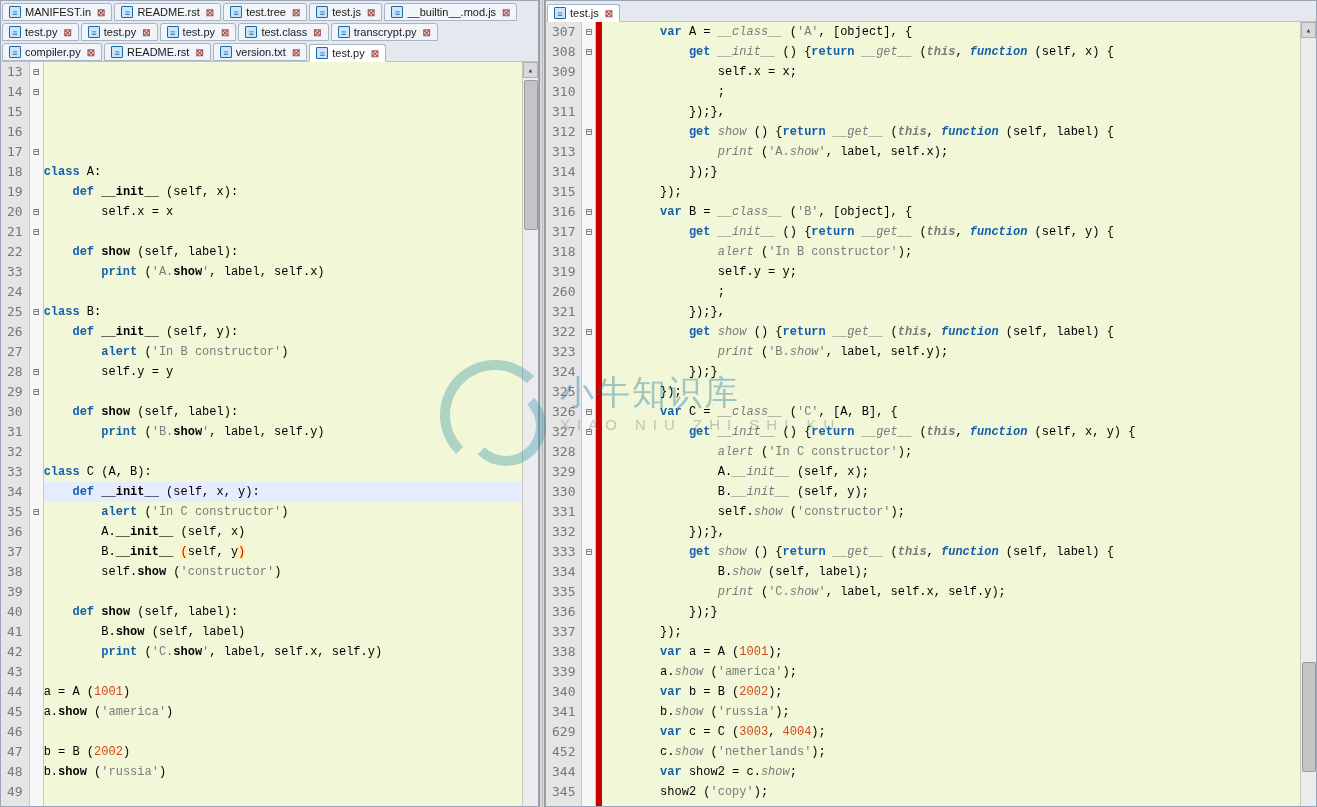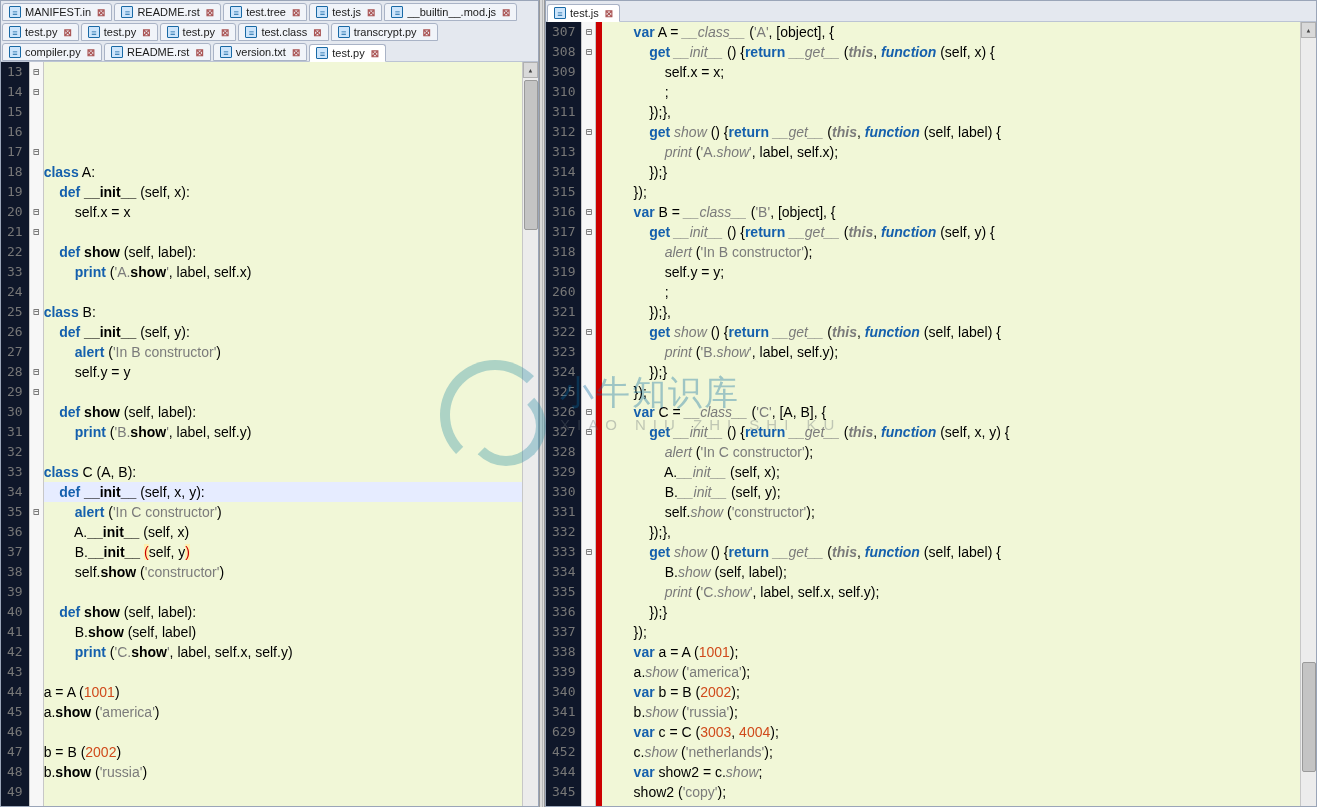--- a/index.html
+++ b/index.html
@@ -7,27 +7,27 @@
   .panes { display:flex; width:100%; height:100%; }
   .pane { display:flex; flex-direction:column; border:1px solid #9aa5b8; background:#fff; }
   .pane.left { width:539px; }
   .pane.right { flex:1; position:relative; }
   .tabbar { display:flex; flex-wrap:wrap; background:#e4e8ef; border-bottom:1px solid #bcc4d4; }
   .tab { display:flex; align-items:center; padding:2px 6px; border:1px solid #a9b3c6; border-top-left-radius:3px; border-top-right-radius:3px; margin:2px 1px 0 1px; background:#f1f4f9; font-size:11px; font-family:Tahoma,Verdana,sans-serif; color:#1a1a1a; cursor:pointer; height:18px; }
   .tab .ficon { width:12px; height:12px; margin-right:4px; font-size:9px; line-height:12px; text-align:center; color:#1969a5; background:#cde5fb; border:1px solid #1969a5; border-radius:1px; }
   .tab .x { margin-left:6px; font-size:10px; color:#a55; font-weight:bold; }
   .tab.active { background:#fff; border-bottom-color:#fff; position:relative; top:1px; }
   .editor { flex:1; display:flex; overflow:hidden; position:relative; }
-  .gutter { background:#0f172a; color:#777; text-align:right; padding:0 6px; font-size:13px; line-height:20px; border-right:1px solid #c7c7c7; user-select:none; }
+  .gutter { background:#e5e5e5; color:#777; text-align:right; padding:0 6px; font-size:13px; line-height:20px; border-right:1px solid #c7c7c7; user-select:none; }
   .fold { width:14px; background:#f7f7f7; border-right:1px solid #c7c7c7; line-height:20px; font-size:10px; text-align:center; color:#777; }
   .fold span { display:block; height:20px; }
   .fold .mk::before { content:"⊟"; color:#555; }
   .marker { width:6px; background:#fff; }
   .marker.red { background:#c00; }
-  .code { flex:1; background:#f1f7d7; line-height:20px; white-space:pre; font-size:14px; font-family:Liberation Sans, sans-serif; overflow:hidden; position:relative; }
+  .code { flex:1; background:#f1f7d7; line-height:20px; white-space:pre; font-size:12px; font-family:Liberation Mono, monospace; overflow:hidden; position:relative; }
   .scrollbar { width:16px; background:#ececec; border-left:1px solid #c7c7c7; position:relative; }
   .sb-btn { height:16px; background:#d9d9d9; border:1px solid #b0b0b0; text-align:center; font-size:9px; color:#444; line-height:14px; }
   .sb-thumb { position:absolute; width:14px; left:1px; background:#c4c4c4; border:1px solid #9a9a9a; border-radius:2px; }
   .pane.left .sb-thumb { top:18px; height:150px; }
   .pane.right .sb-thumb { top:640px; height:110px; }
   .splitter { width:6px; background:repeating-linear-gradient(90deg,#dadada,#dadada 2px,#b9b9b9 2px,#b9b9b9 3px); cursor:col-resize; border-left:1px solid #999; border-right:1px solid #999; }
   .hl-line { position:absolute; left:0; right:0; height:20px; background:#e6ecff; top:380px; z-index:0; }
   .code > div { position:relative; z-index:1; height:20px; }
   .kw { color:#1560ad; font-weight:bold; }
   .fn { color:#000; font-weight:bold; }

